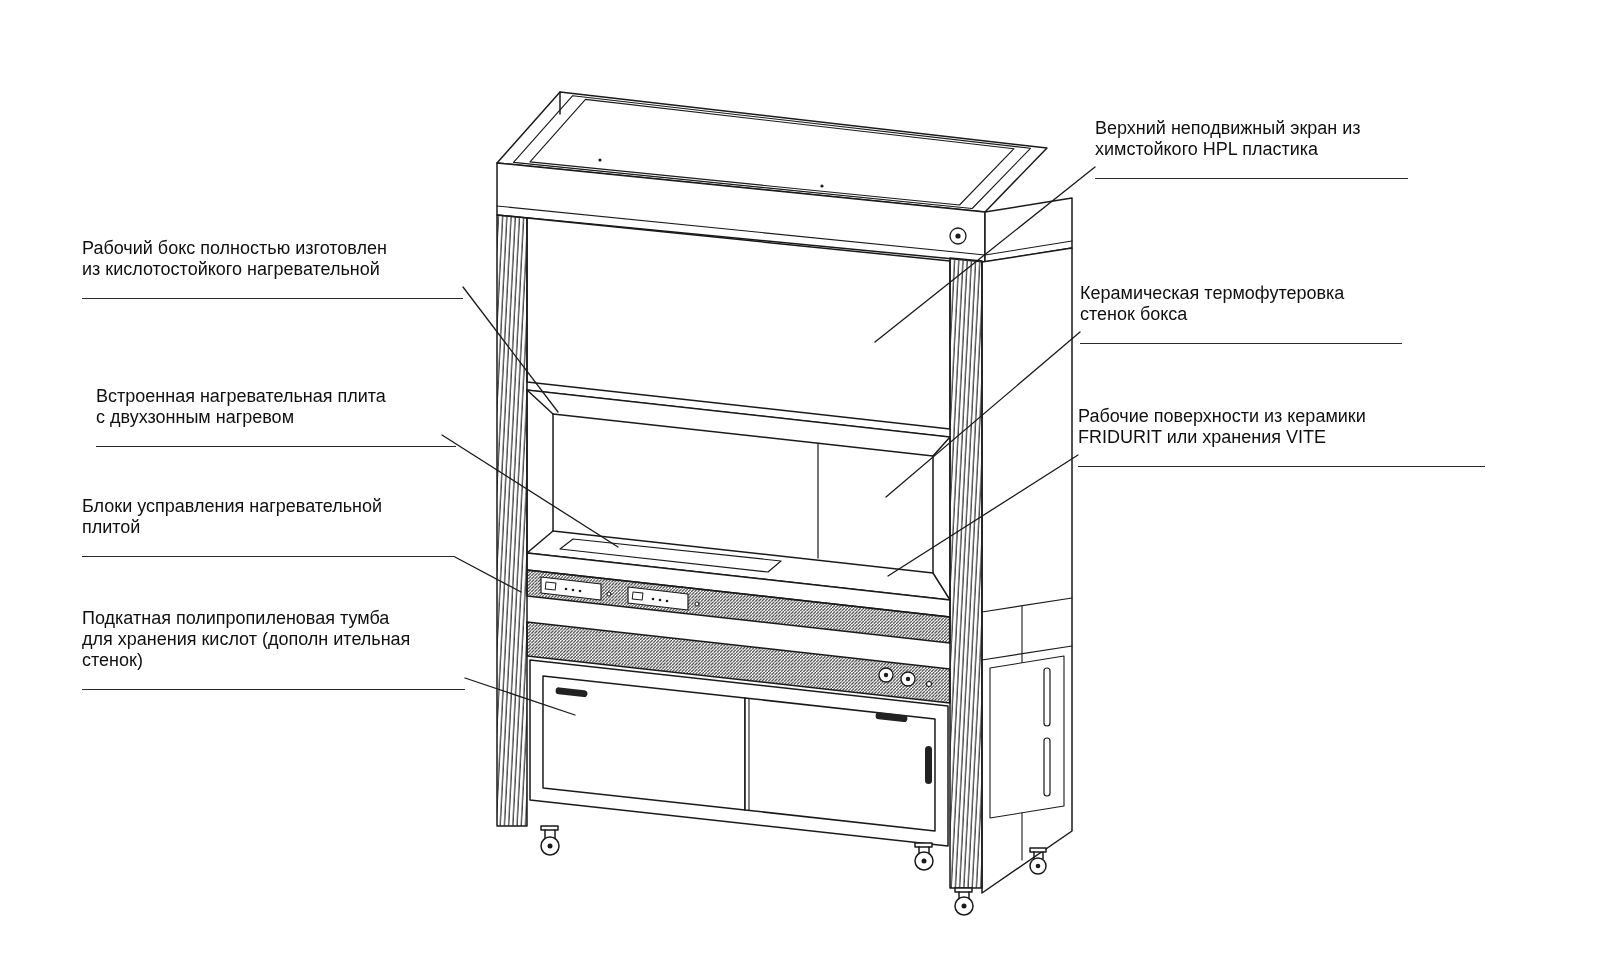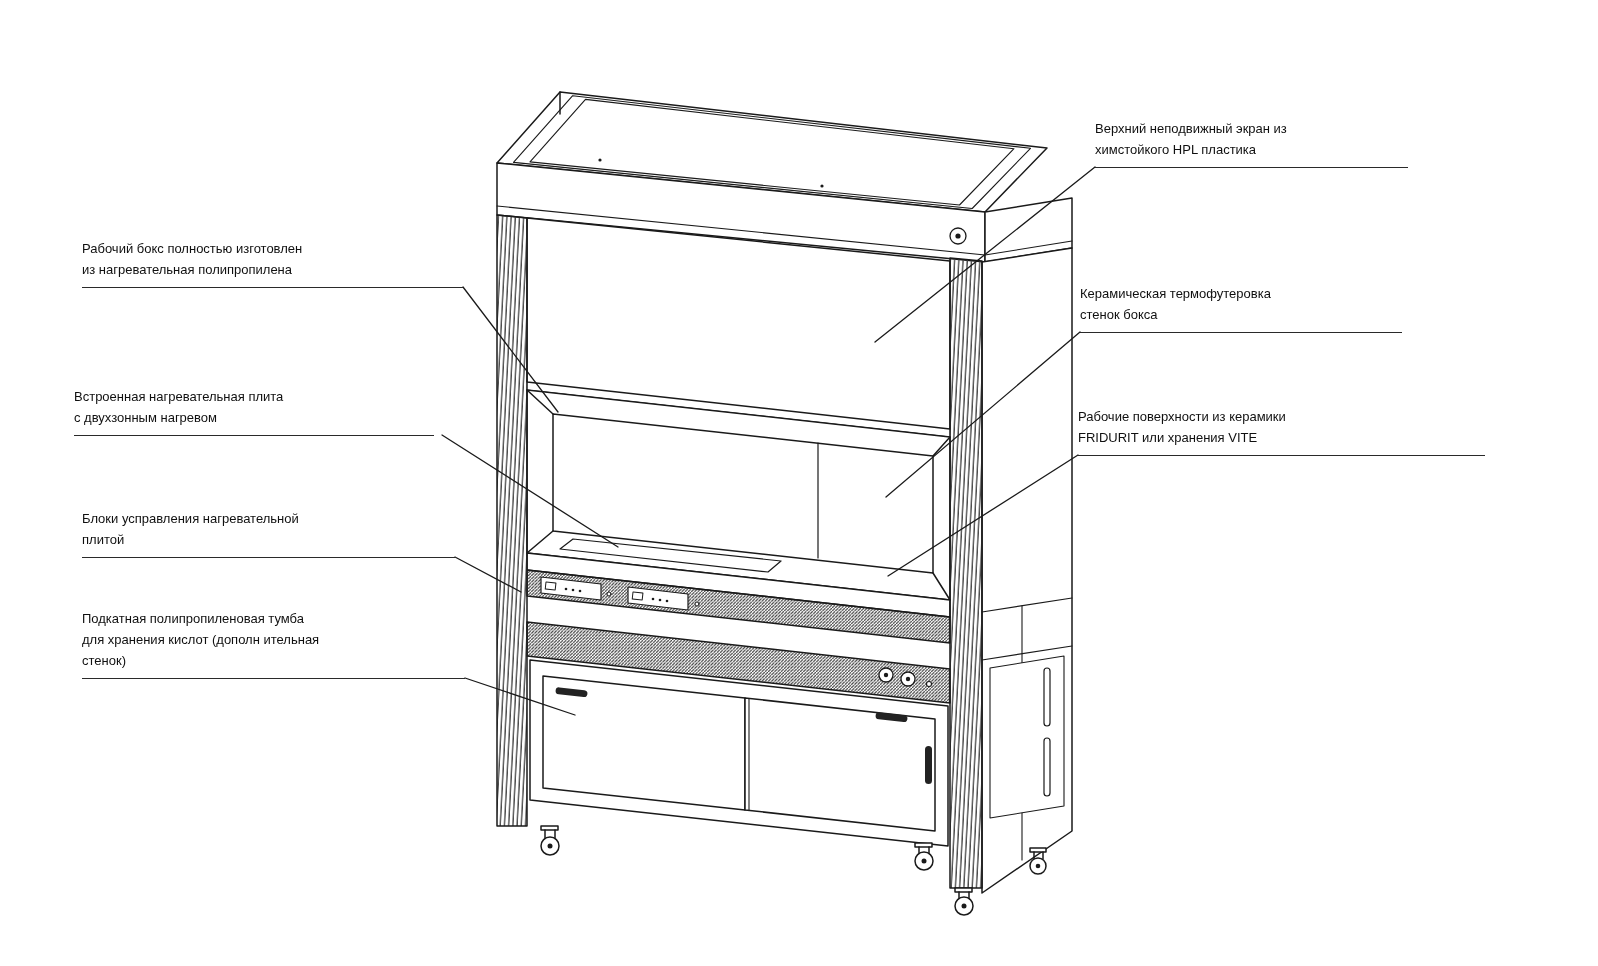--- a/index.html
+++ b/index.html
@@ -1,25 +1,25 @@
 <!DOCTYPE html>
 <html><head>
 <meta charset="utf-8">
 <style>
   * { margin: 0; padding: 0; box-sizing: border-box; }
   html, body { width: 1598px; height: 966px; background: #ffffff; overflow: hidden; }
   body { position: relative; font-family: "Liberation Sans", sans-serif; color: #111; }
   #diagram-svg { position: absolute; left: 0; top: 0; }
   .label {
     position: absolute;
-    font-size: 13px;
+    font-size: 18px;
     line-height: 21px;
     color: #101010;
     border-bottom: 1.6px solid #2a2a2a;
-    padding-bottom: 7px;
+    padding-bottom: 18px;
     white-space: pre-line;
   }
 </style>
 </head>
 <body>
 
 <svg id="diagram-svg" viewBox="0 0 1598 966" width="1598" height="966" xmlns="http://www.w3.org/2000/svg">
   <defs>
     <pattern id="ribs" width="4.2" height="6" patternUnits="userSpaceOnUse" patternTransform="rotate(3)">
       <line x1="1" y1="0" x2="1" y2="6" stroke="#4a4a4a" stroke-width="1.4"></line>
@@ -153,24 +153,24 @@
       <line x1="455" y1="557" x2="521" y2="592"></line>
       <line x1="465" y1="678" x2="575" y2="715"></line>
       <line x1="1095" y1="167" x2="875" y2="342"></line>
       <line x1="1080" y1="332" x2="886" y2="497"></line>
       <line x1="1078" y1="455" x2="888" y2="576"></line>
     </g>
   </g>
 </svg>
 
 <div class="label" style="left:82px;  top:238px; width:381px">Рабочий бокс полностью изготовлен
-из нагревательная полипропилена</div>
-<div class="label" style="left:74px;  top:386px; width:360px">Встроенная нагревательная плита
+из кислотостойкого нагревательной</div>
+<div class="label" style="left:96px;  top:386px; width:360px">Встроенная нагревательная плита
 с двухзонным нагревом</div>
-<div class="label" style="left:82px;  top:508px; width:373px">Блоки усправления нагревательной
+<div class="label" style="left:82px;  top:496px; width:373px">Блоки усправления нагревательной
 плитой</div>
 <div class="label" style="left:82px;  top:608px; width:383px">Подкатная полипропиленовая тумба
 для хранения кислот (дополн ительная
 стенок)</div>
 
 <div class="label" style="left:1095px; top:118px; width:313px">Верхний неподвижный экран из
 химстойкого  HPL пластика</div>
 <div class="label" style="left:1080px; top:283px; width:322px">Керамическая термофутеровка
 стенок бокса</div>
 <div class="label" style="left:1078px; top:406px; width:407px">Рабочие поверхности из керамики

